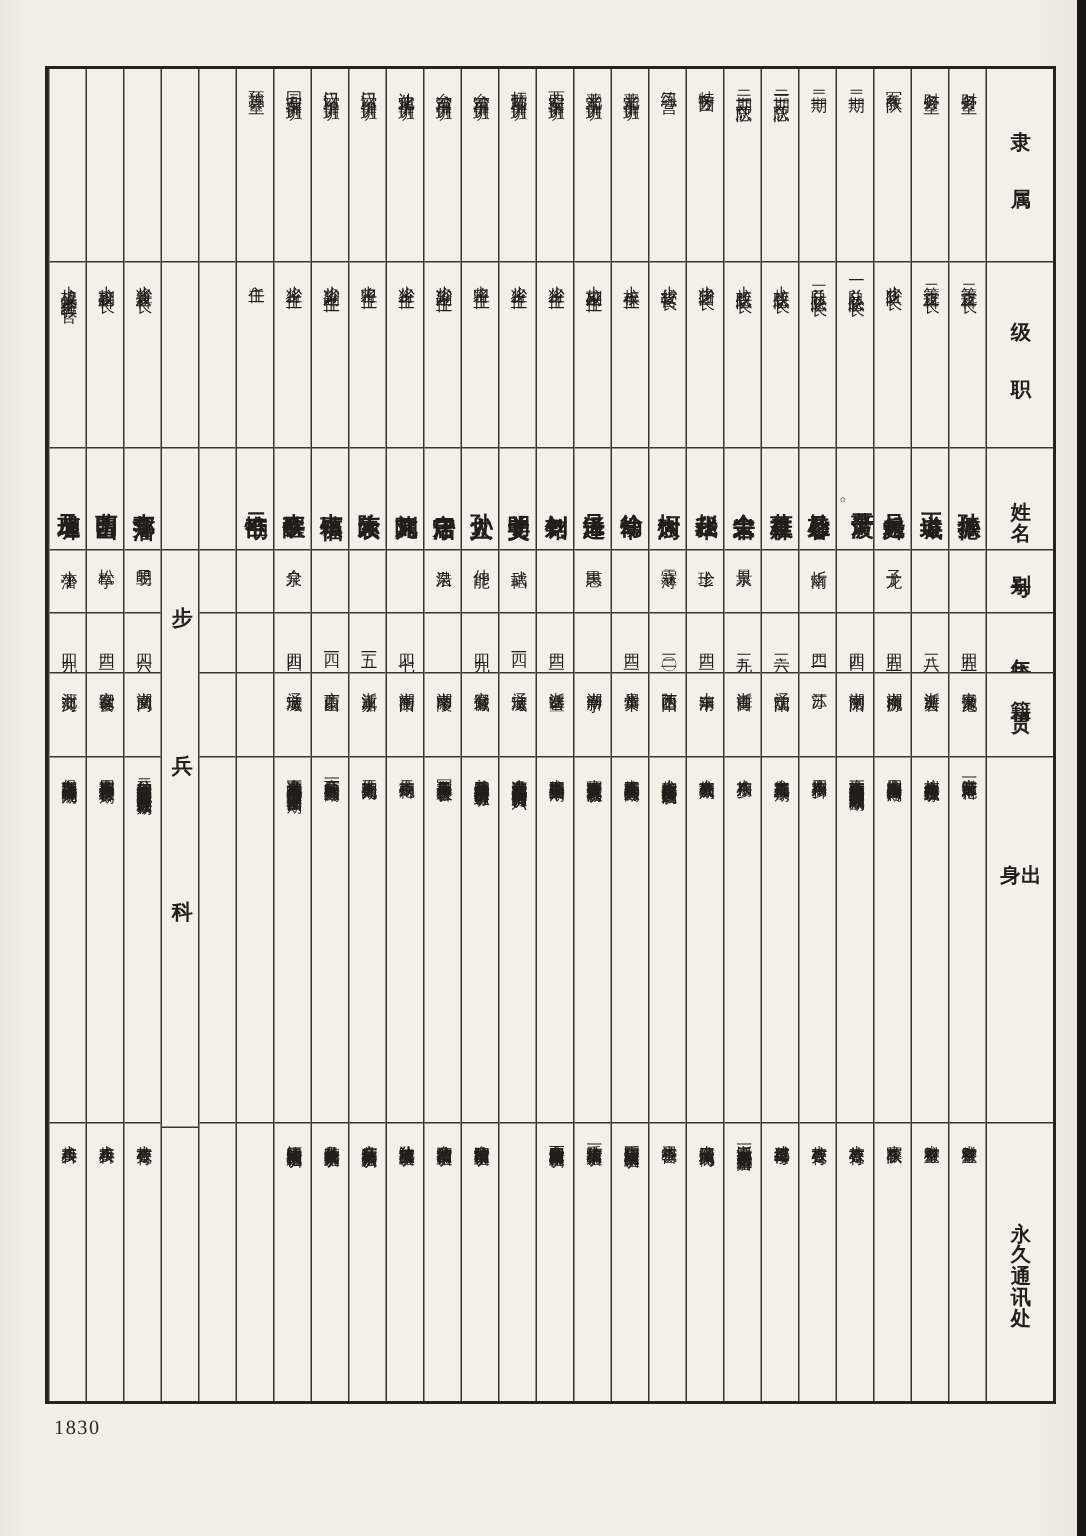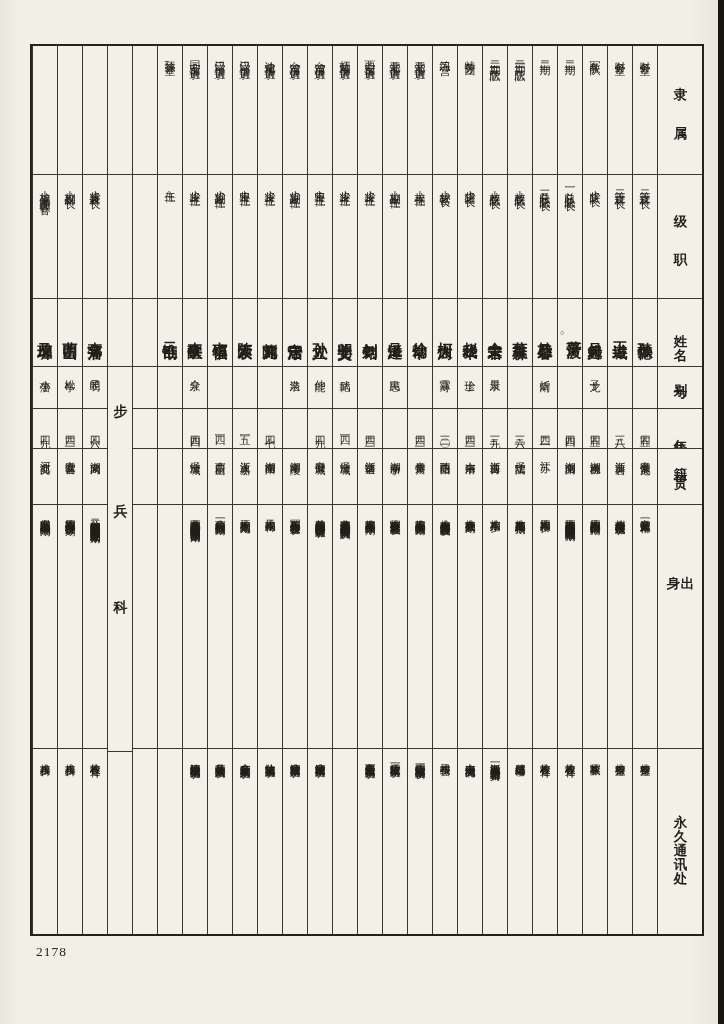--- a/index.html
+++ b/index.html
@@ -704,14 +704,14 @@
       </div>
       <div class="c r-background">
         <div class="vt">保定九期骑科战术研究院一期</div>
       </div>
       <div class="c r-address">
         <div class="vt">本校步兵科</div>
       </div>
     </div>
   </div>
 
-<div class="page-num">2178</div>
+<div class="page-num">1830</div>
 <div class="edge-strip"></div>
 
 </body></html>

